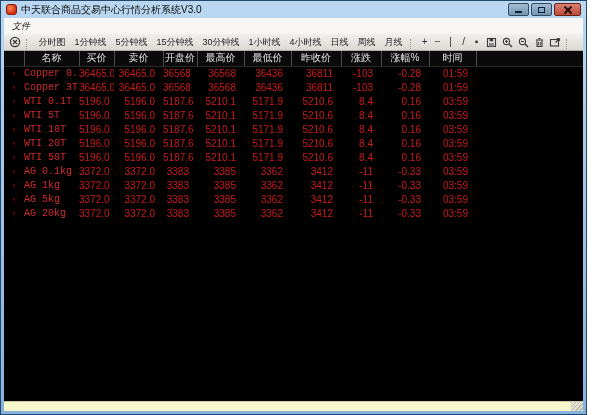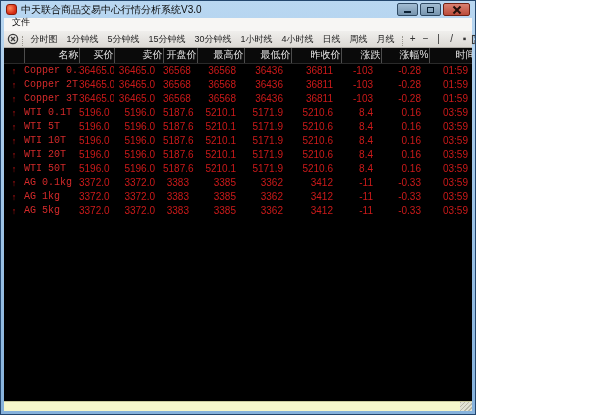--- a/index.html
+++ b/index.html
@@ -1,18 +1,18 @@
 <!DOCTYPE html>
 <html><head>
 <meta charset="utf-8">
 <style>
   html,body{margin:0;padding:0;background:#ffffff;}
   *{box-sizing:border-box;}
   .window{
-    width:476px;height:415px;position:relative;
+    width:587px;height:415px;position:relative;
     border:1px solid #24476e;
     background:linear-gradient(#b9d7f1,#86b2dc);
     font-family:"Liberation Sans", sans-serif;
     overflow:hidden;
   }
   
   .titlebar{height:17px;display:flex;align-items:center;padding:0 5px;gap:4px;}
   .app-icon{width:11px;height:11px;border-radius:3px;
     background:radial-gradient(circle at 35% 35%, #ff8a5a, #d42a12 70%);
     border:1px solid #8a1a08;flex:0 0 auto;}
@@ -23,35 +23,35 @@
   .wbtn.close{background:linear-gradient(#da8171,#bb4b3a);border-color:#6e2014;width:27px;}
   .g-min{width:7px;height:2px;background:#0b2236;margin-top:5px;}
   .g-max{width:7px;height:6px;border:1.5px solid #0b2236;background:transparent;}
   .g-close{position:relative;width:8px;height:8px;}
   .g-close::before,.g-close::after{content:"";position:absolute;left:3px;top:-1px;width:2px;height:10px;background:#25100b;}
   .g-close::before{transform:rotate(45deg);}
   .g-close::after{transform:rotate(-45deg);}
   
   .app-body{position:absolute;top:17px;left:3px;right:3px;bottom:3px;
     display:flex;flex-direction:column;background:#000;}
-  .menubar{height:13px;background:#f7f6f4;display:flex;align-items:flex-start;padding:0 5px;flex:0 0 auto;}
+  .menubar{height:13px;background:#f7f6f4;display:flex;align-items:center;padding:8px 5px;flex:0 0 auto;font-style:italic;}
   .menu-item{font-size:9px;color:#111;padding:0 3px;line-height:1;}
   .toolbar{height:17px;background:linear-gradient(#f0efed,#dcd9d4);border-bottom:1px solid #b0ada7;
     display:flex;align-items:center;padding:0 3px;flex:0 0 auto;color:#1d1d1d;}
   .tool-ico{display:flex;align-items:center;justify-content:center;width:16px;height:14px;}
   .sep{width:5px;height:10px;border-left:1px dotted #9a978f;margin:3px 3px 0 3px;}
   .pgroup{display:flex;align-items:center;}
   .tbtn{font-size:9px;padding:0 4.5px;line-height:15px;white-space:nowrap;cursor:default;}
   .dtool{font-size:10px;width:13px;text-align:center;line-height:14px;color:#333;}
   
   .table-wrap{flex:1 1 auto;background:#000;overflow:hidden;}
   table{border-collapse:collapse;table-layout:fixed;width:100%;}
   th{color:#e4e4e4;font-size:10px;font-weight:normal;height:15px;
      border-right:1px solid #4d4d4d;border-bottom:1px solid #2a2a2a;
-     background:#0a0a0a;text-align:right;padding:0;white-space:nowrap;overflow:hidden;}
+     background:#0a0a0a;text-align:center;padding:0;white-space:nowrap;overflow:hidden;}
   th.nosep{border-right:none;}
   td{color:#cc1a1a;font-size:10px;height:13px;padding:0;line-height:13px;white-space:nowrap;overflow:hidden;}
   td.num{text-align:right;padding-right:8px;}
   td.c-name{text-align:left;color:#d32a2a;font-family:Liberation Mono, monospace;}
   td.c-arrow{text-align:center;}
   .up-arrow-icon{color:#c21414;font-size:9px;}
   .up-arrow-icon::before{content:"↑";}
   
   .statusbar{height:10px;background:#f6f7cb;border-top:1px solid #c9c99c;display:flex;flex:0 0 auto;}
   .grip{margin-left:auto;width:12px;height:100%;background:#e3e3d4;
@@ -193,34 +193,20 @@
     <td class="num">36568</td>
     <td class="num">36436</td>
     <td class="num">36811</td>
     <td class="num">-103</td>
     <td class="num">-0.28</td>
     <td class="num">01:59</td>
     <td></td>
   </tr>
 
 
-  <tr>
-    <td class="c-arrow"><span class="up-arrow-icon"></span></td>
-    <td class="c-name">Copper 2T</td>
-    <td class="num">36465.0</td>
-    <td class="num">36465.0</td>
-    <td class="num">36568</td>
-    <td class="num">36568</td>
-    <td class="num">36436</td>
-    <td class="num">36811</td>
-    <td class="num">-103</td>
-    <td class="num">-0.28</td>
-    <td class="num">01:59</td>
-    <td></td>
-  </tr>
 
   <tr>
     <td class="c-arrow"><span class="up-arrow-icon"></span></td>
     <td class="c-name">Copper 3T</td>
     <td class="num">36465.0</td>
     <td class="num">36465.0</td>
     <td class="num">36568</td>
     <td class="num">36568</td>
     <td class="num">36436</td>
     <td class="num">36811</td>
@@ -347,20 +333,34 @@
     <td class="num">3385</td>
     <td class="num">3362</td>
     <td class="num">3412</td>
     <td class="num">-11</td>
     <td class="num">-0.33</td>
     <td class="num">03:59</td>
     <td></td>
   </tr>
 
 
+  <tr>
+    <td class="c-arrow"><span class="up-arrow-icon"></span></td>
+    <td class="c-name">AG 20kg</td>
+    <td class="num">3372.0</td>
+    <td class="num">3372.0</td>
+    <td class="num">3383</td>
+    <td class="num">3385</td>
+    <td class="num">3362</td>
+    <td class="num">3412</td>
+    <td class="num">-11</td>
+    <td class="num">-0.33</td>
+    <td class="num">03:59</td>
+    <td></td>
+  </tr>
 
 </tbody>
       </table>
     </div>
 
     <div class="statusbar">
       <span class="grip"></span>
     </div>
 
   </div>

